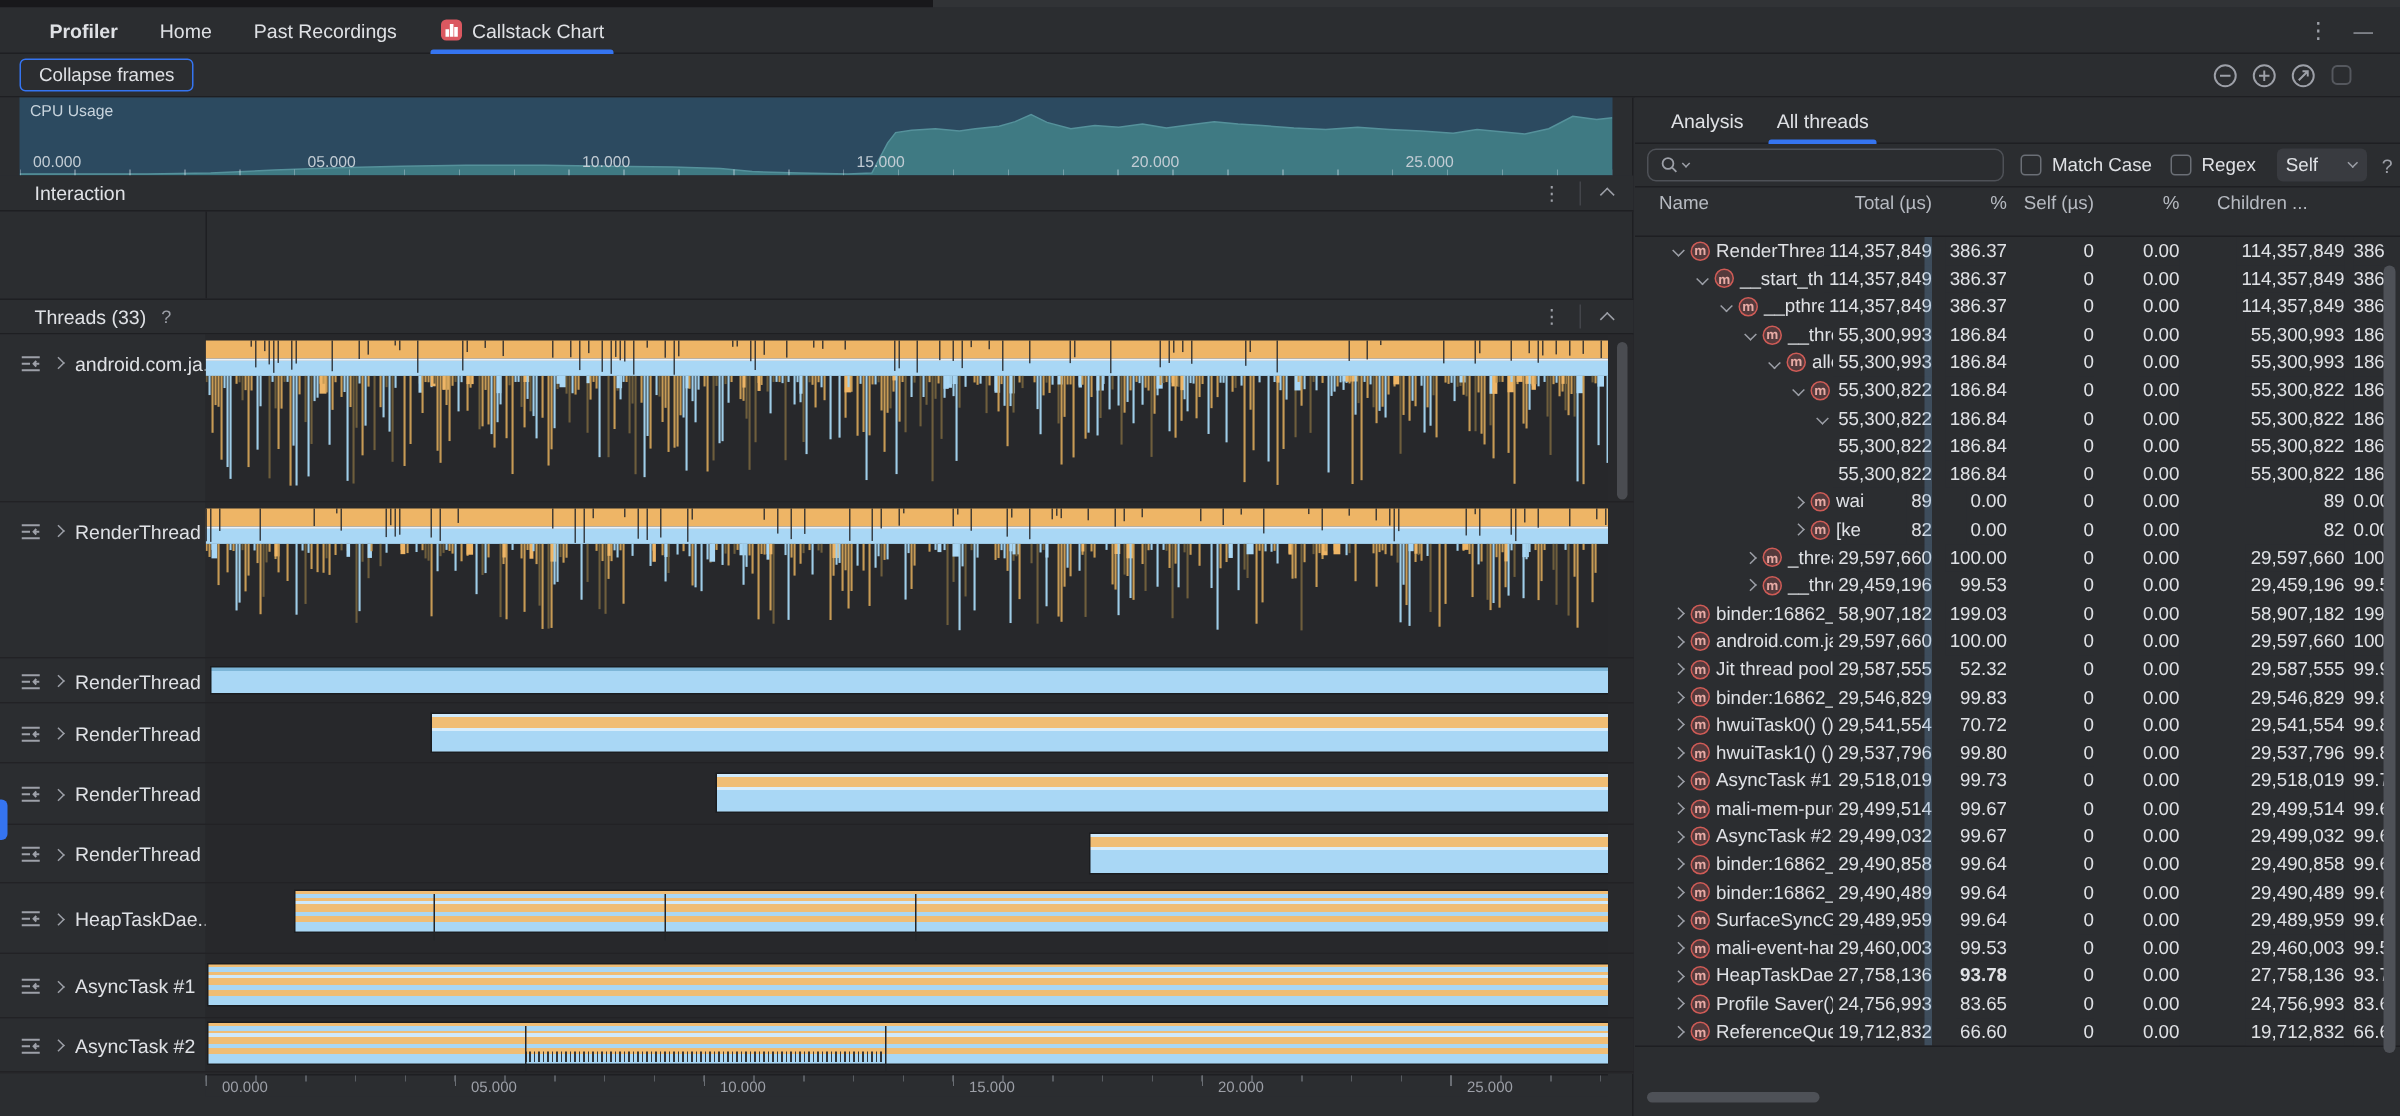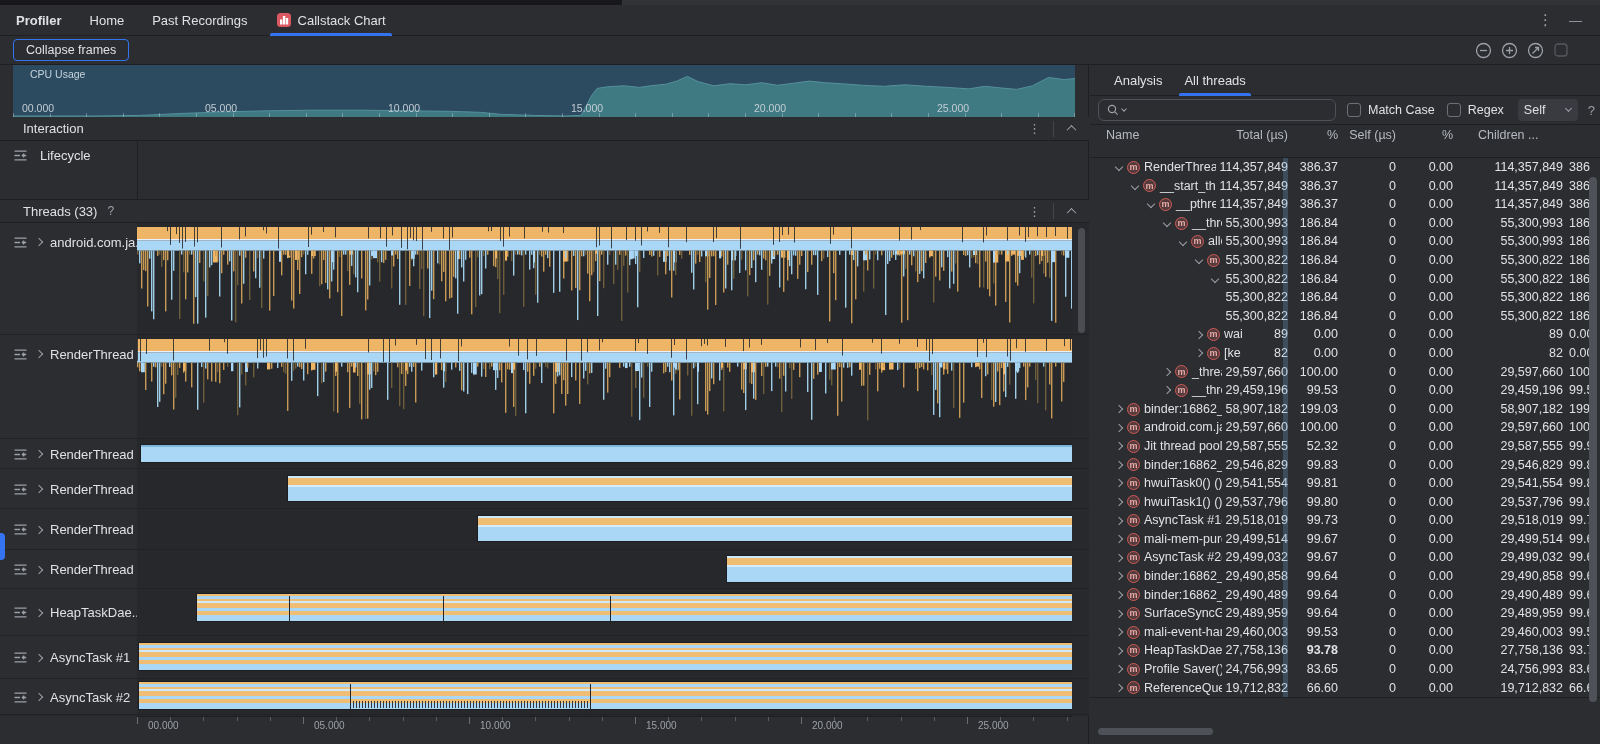--- a/index.html
+++ b/index.html
@@ -7,36 +7,36 @@
   body { font-family:"Liberation Sans","DejaVu Sans",sans-serif; color:#dfe1e5; }
   .app { position:relative; width:1600px; height:744px; background:#2b2d30; overflow:hidden; }
 
   
   .topstrip { position:absolute; top:0; left:0; width:1600px; height:5px; background:#313336; }
   .topstrip .lft { position:absolute; left:0; top:0; width:622px; height:5px; background:#18181b; }
 
   
   .menubar { position:absolute; top:5px; left:0; width:1600px; height:31px; background:#2b2d30; border-bottom:1px solid #1e1f22; display:flex; align-items:center; }
   .mtab { position:relative; height:31px; display:flex; align-items:center; gap:6px; padding:0 14px; font-size:13px; color:#dfe1e5; cursor:default; }
-  .mtab.bold { font-weight:bold; padding-left:16px; }
+  .mtab.bold { font-weight:bold; padding-left:33px; }
   .mtab .underline { position:absolute; left:8px; right:8px; bottom:0; height:3px; background:#3574f0; border-radius:2px 2px 0 0; }
   .winicons { margin-left:auto; display:flex; align-items:center; gap:16px; padding-right:18px; color:#9da0a8; font-size:15px; }
 
   
   .toolbar { position:absolute; top:36px; left:0; width:1600px; height:29px; background:#2b2d30; border-bottom:1px solid #1e1f22; display:flex; align-items:center; }
   .collapse-btn { margin-left:13px; height:22px; padding:0 12px; border:1px solid #3574f0; border-radius:4px; background:transparent; color:#dfe1e5; font-size:12.5px; display:flex; align-items:center; }
   .zoomicons { margin-left:auto; display:flex; align-items:center; gap:8px; padding-right:30px; }
 
   
   .left-panel { position:absolute; top:65px; left:0; width:1089px; height:679px; background:#2b2d30; border-right:1px solid #1e1f22; }
   .right-panel { position:absolute; top:65px; left:1090px; width:510px; height:679px; background:#2b2d30; overflow:hidden; }
 
   
   .cpu { position:absolute; top:0; left:13px; width:1062px; height:52px; background:#2c4a60; overflow:hidden; }
-  .cpu-label { position:absolute; top:3px; left:7px; font-size:10.5px; color:#c7d3dc; z-index:2;margin-left:10px; }
+  .cpu-label { position:absolute; top:3px; left:7px; font-size:10.5px; color:#c7d3dc; z-index:2; }
   .cpu svg { position:absolute; inset:0; }
   .cpu .tick-label { position:absolute; bottom:3px; font-size:10.5px; color:#c2ccd4; z-index:2; }
   .cpu .minor-ticks { position:absolute; bottom:0; left:0; right:0; height:4px; background:repeating-linear-gradient(to right, rgba(220,230,238,.35) 0 1px, transparent 1px 36.6px); z-index:2; }
 
   
   .sec-header { position:absolute; left:0; width:1089px; height:24px; background:#2b2d30; border-bottom:1px solid #1e1f22; display:flex; align-items:center; font-size:13px; color:#dfe1e5; }
   .sec-header .title { padding-left:23px; }
   .sec-header .help { margin-left:10px; color:#9da0a8; font-size:12px; }
   .sec-header .hicons { margin-left:auto; display:flex; align-items:center; gap:0; padding-right:14px; }
   .sec-header .dots { color:#9da0a8; font-size:13px; padding:0 12px; }
@@ -196,28 +196,20 @@
       <span class="title">Interaction</span>
       <span class="hicons">
         <span class="dots">⋮</span>
         <span class="hsep"></span>
         <span class="chev up"></span>
       </span>
     </div>
 
     <div class="int-rows" style="top:76px;height:58px;" id="interaction-rows">
       <div class="col-divider"></div>
-        <div class="int-row">
-          <span class="ticon">
-            <svg width="15" height="15" viewBox="0 0 15 15">
-              <path d="M1.5 3.2h12 M1.5 7.5h5.5 M1.5 11.8h12 M13.2 7.5H9.6 M11.2 5.7L9.4 7.5l1.8 1.8" stroke="#9da0a8" stroke-width="1.3" fill="none"></path>
-            </svg>
-          </span>
-          <span>Lifecycle</span>
-        </div>
       </div>
 
     <div class="sec-header" style="top:134px;border-top:1px solid #1e1f22;">
       <span class="title">Threads (33)</span>
       <span class="help">?</span>
       <span class="hicons">
         <span class="dots">⋮</span>
         <span class="hsep"></span>
         <span class="chev up"></span>
       </span>
@@ -1553,21 +1545,21 @@
           <span class="num" style="right: 37px;">29,546,829</span>
           <span class="num" style="left: 479px; width: 23px; overflow: hidden; text-align: left; padding-left: 0px;">99.8</span>
         </div>
         <div class="trow">
           <div class="namecell" style="padding-left: 26px;">
             <span class="tree-chev chev right"></span>
             <span class="micon">m</span>
             <span style="white-space: nowrap;">hwuiTask0() ()</span>
           </div>
           <span class="num" style="right: 312px;">29,541,554</span>
-          <span class="num" style="right: 262px;">99.81</span>
+          <span class="num" style="right: 262px;">70.72</span>
           <span class="num" style="right: 204px;">0</span>
           <span class="num" style="right: 147px;">0.00</span>
           <span class="num" style="right: 37px;">29,541,554</span>
           <span class="num" style="left: 479px; width: 23px; overflow: hidden; text-align: left; padding-left: 0px;">99.8</span>
         </div>
         <div class="trow">
           <div class="namecell" style="padding-left: 26px;">
             <span class="tree-chev chev right"></span>
             <span class="micon">m</span>
             <span style="white-space: nowrap;">hwuiTask1() ()</span>

